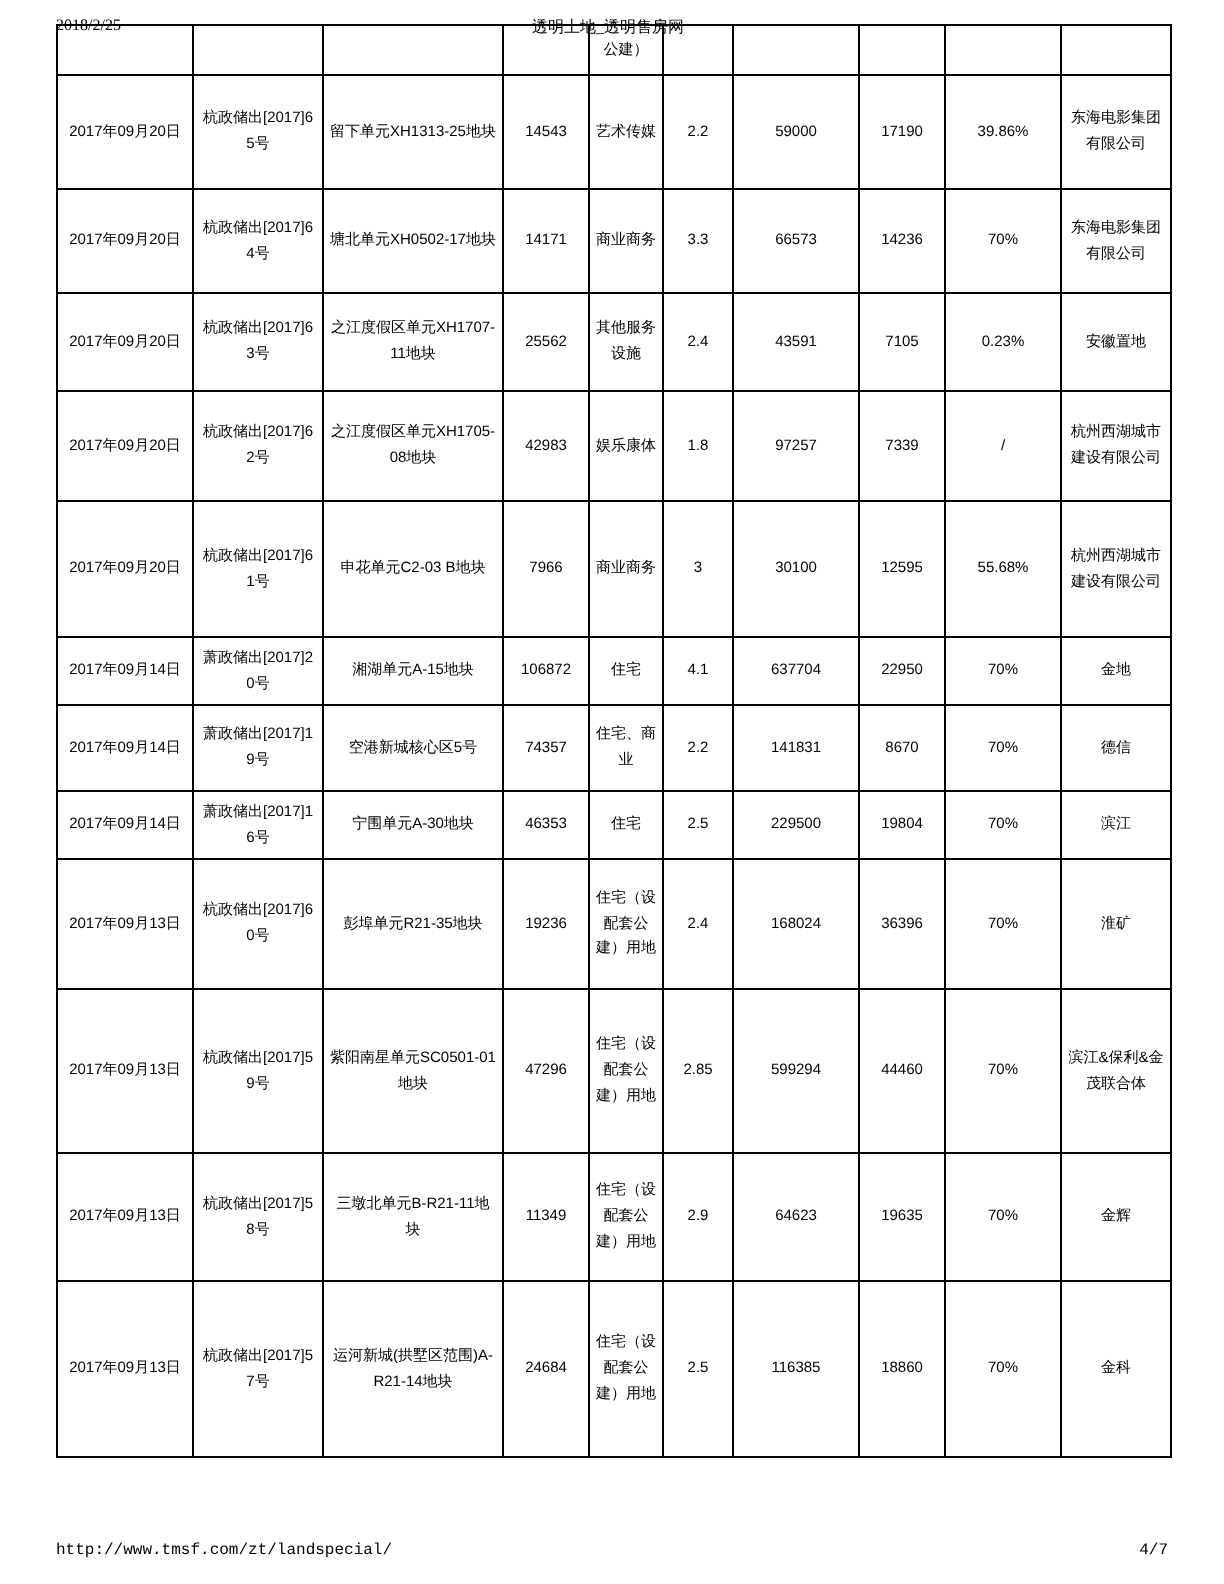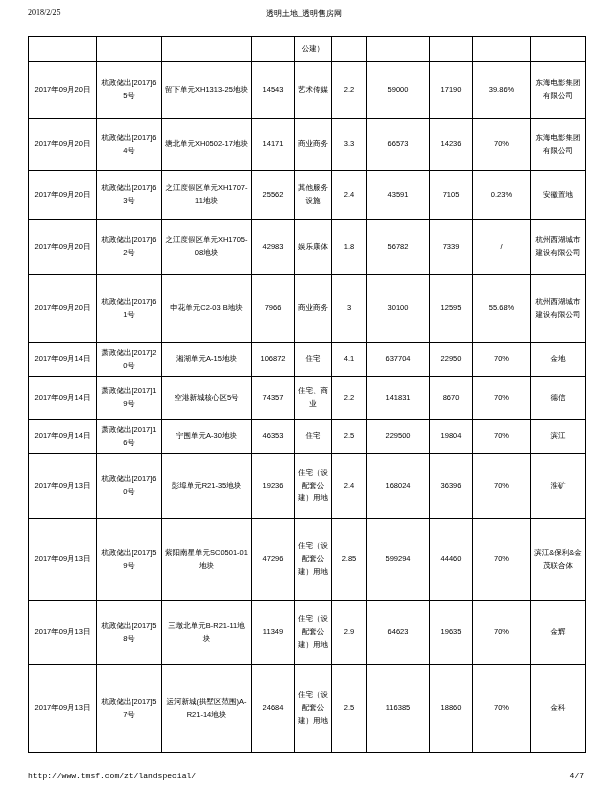--- a/index.html
+++ b/index.html
@@ -31,21 +31,21 @@
     right: 28px;
     height: 12px;
     font-family: Liberation Mono, monospace;
     font-size: 8px;
     color: #000;
   }
   .print-footer .ftr-url { position: absolute; left: 0; bottom: 0; }
   .print-footer .ftr-page { position: absolute; right: 0; bottom: 0; }
   table.land-table {
     position: absolute;
-    top: 36px;
+    top: 12px;
     left: 28px;
     width: 557px;
     border-collapse: collapse;
     table-layout: fixed;
     border-radius: 19px;
   }
   table.land-table td {
     border: 1px solid #000;
     font-size: 7.5px;
     line-height: 1.7;
@@ -140,21 +140,21 @@
     <td>0.23%</td>
     <td>安徽置地</td>
   </tr>
       <tr>
     <td>2017年09月20日</td>
     <td>杭政储出[2017]62号</td>
     <td>之江度假区单元XH1705-08地块</td>
     <td>42983</td>
     <td>娱乐康体</td>
     <td>1.8</td>
-    <td>56782</td>
+    <td>97257</td>
     <td>7339</td>
     <td>/</td>
     <td>杭州西湖城市建设有限公司</td>
   </tr>
       <tr>
     <td>2017年09月20日</td>
     <td>杭政储出[2017]61号</td>
     <td>申花单元C2-03 B地块</td>
     <td>7966</td>
     <td>商业商务</td>

